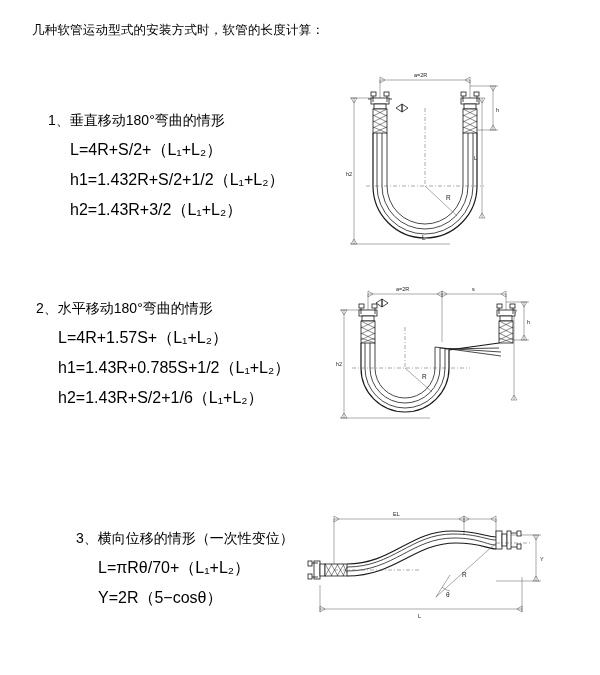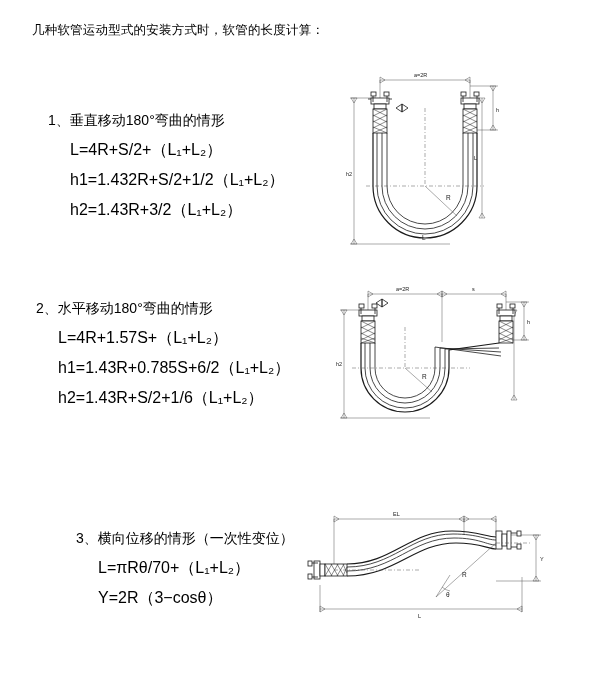--- a/index.html
+++ b/index.html
@@ -73,28 +73,28 @@
   <div class="section sec1">
     <div class="sec-title">1、垂直移动180°弯曲的情形</div>
     <div class="formula">L=4R+S/2+（L₁+L₂）</div>
     <div class="formula">h1=1.432R+S/2+1/2（L₁+L₂）</div>
     <div class="formula">h2=1.43R+3/2（L₁+L₂）</div>
   </div>
 
   <div class="section sec2">
     <div class="sec-title">2、水平移动180°弯曲的情形</div>
     <div class="formula">L=4R+1.57S+（L₁+L₂）</div>
-    <div class="formula">h1=1.43R+0.785S+6/2（L₁+L₂）</div>
+    <div class="formula">h1=1.43R+0.785S+1/2（L₁+L₂）</div>
     <div class="formula">h2=1.43R+S/2+1/6（L₁+L₂）</div>
   </div>
 
   <div class="section sec3">
     <div class="sec-title">3、横向位移的情形（一次性变位）</div>
     <div class="formula">L=πRθ/70+（L₁+L₂）</div>
-    <div class="formula">Y=2R（3−cosθ）</div>
+    <div class="formula">Y=2R（5−cosθ）</div>
   </div>
 
   <div class="figure fig1">
     <svg width="270" height="195" viewBox="0 0 270 195">
 
       <line class="thin" x1="70" y1="12" x2="160" y2="12"></line>
       <path class="thin" d="M70 9 L75 12 L70 15 Z" fill="#555"></path>
       <path class="thin" d="M160 9 L155 12 L160 15 Z" fill="#555"></path>
       <text class="dimtxt" x="104" y="9">a=2R</text>
       <line class="thin" x1="70" y1="12" x2="70" y2="42"></line>

